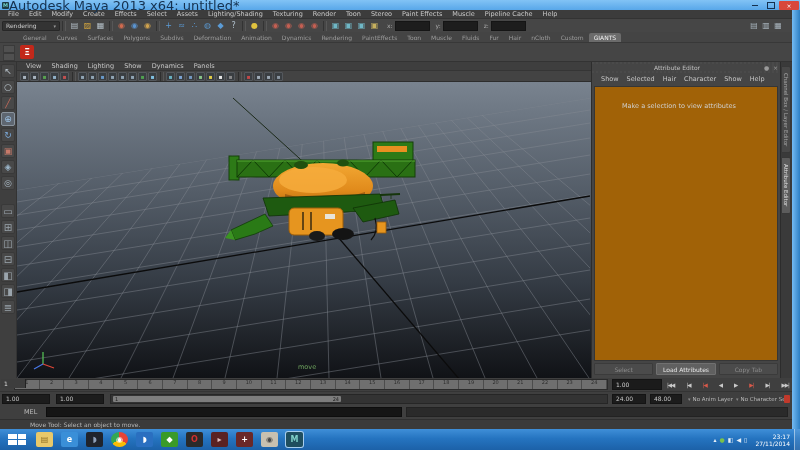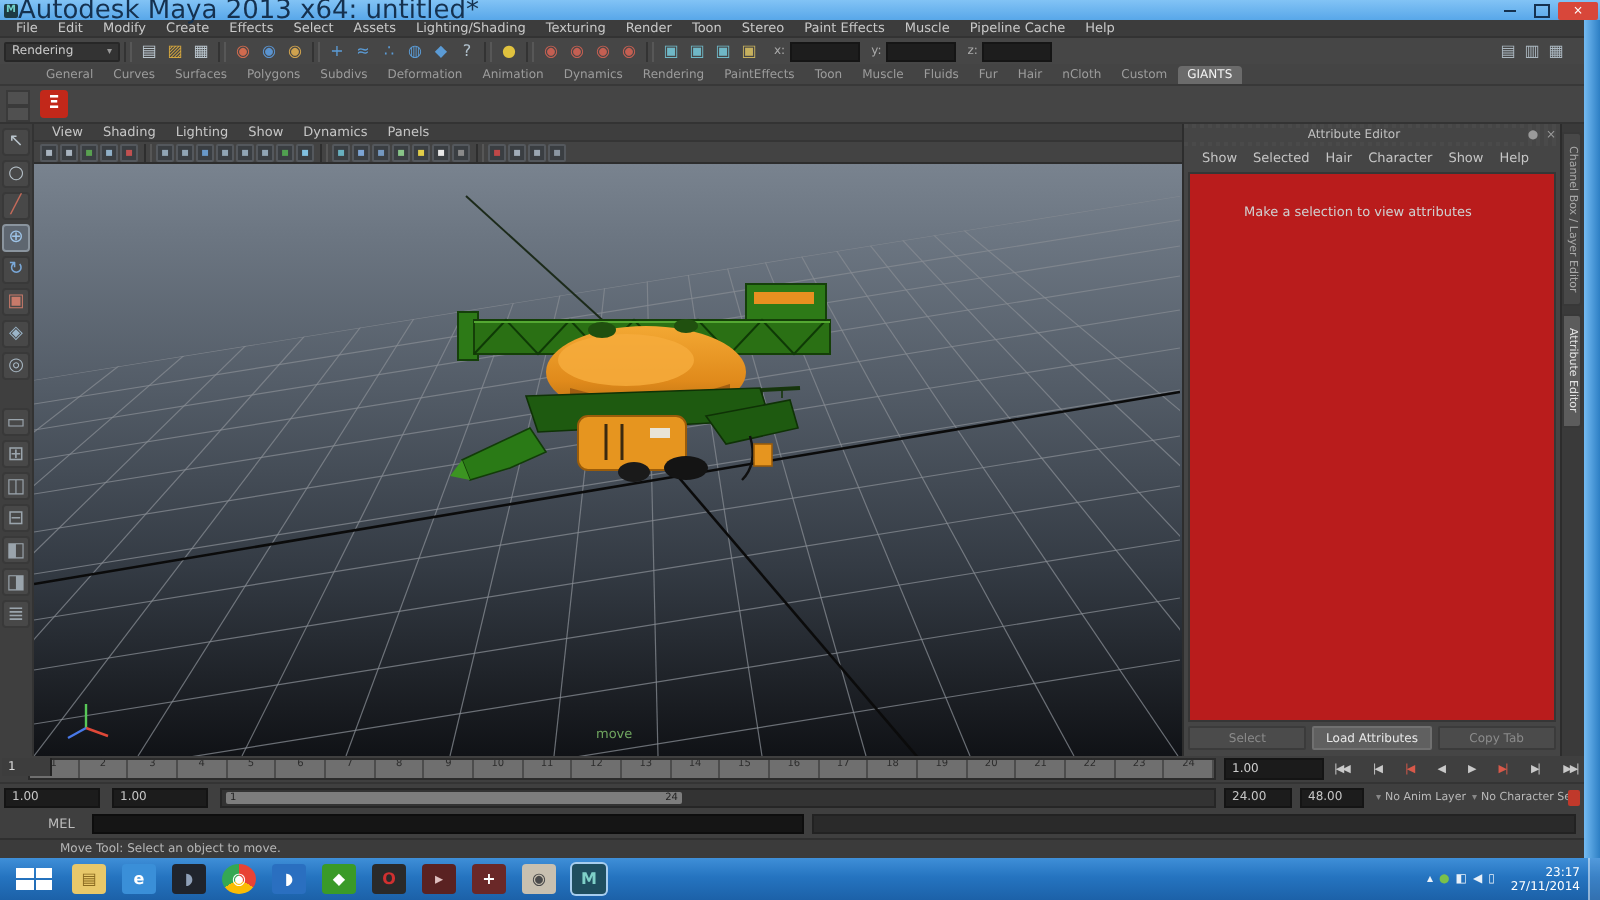--- a/index.html
+++ b/index.html
@@ -66,21 +66,21 @@
           background:linear-gradient(180deg,#79838f 0%,#6c7682 12%,#535c67 38%,#343b44 68%,#191c21 92%,#101216 100%)}
   #persp-label{position:absolute;left:281px;top:281px;font-size:6.5px;color:#6fa55f}
   
   #ae{left:591px;top:62px;width:189px;height:316px;background:#454545;border-left:1px solid #2d2d2d;box-sizing:border-box}
   #ae-titlerow{height:11px;display:flex;align-items:center;
                background:repeating-linear-gradient(90deg,#4a4a4a 0 2px,#454545 2px 4px)}
   #ae-title{flex:1;text-align:center;font-size:6px;color:#c0c0c0;background:#454545;padding:0 4px}
   .ae-titlebtn{width:9px;font-size:6px;color:#9a9a9a;text-align:center}
   #ae-menus{height:12px;display:flex;align-items:center;padding-left:5px}
   .ae-menu-item{font-size:6.5px;color:#c6c6c6;padding:0 4px}
-  #ae-body{position:absolute;left:2px;right:2px;top:24px;bottom:17px;background:#b91c1c;border:1px solid #363636}
+  #ae-body{position:absolute;left:2px;right:2px;top:24px;bottom:17px;background:#a16207;border:1px solid #363636}
   #ae-message{font-size:6.5px;color:#d0d0d0;margin:15px 0 0 27px}
   #ae-buttons{position:absolute;left:2px;right:2px;bottom:3px;height:12px;display:flex;gap:3px}
   .ae-btn{flex:1;display:flex;align-items:center;justify-content:center;font-size:6px;
           background:#4b4b4b;color:#8b8b8b;border:1px solid #3b3b3b;border-radius:1px}
   .ae-btn.enabled{background:#606060;color:#e8e8e8;border-color:#707070}
   
   #sidetabs{left:780px;top:62px;width:12px;height:316px;background:#3a3a3a;border-left:1px solid #2c2c2c;box-sizing:border-box}
   .side-tab{writing-mode:vertical-rl;font-size:5.5px;color:#a8a8a8;background:#484848;
             border:1px solid #383838;border-radius:0 2px 2px 0;margin:4px 0 2px 0;padding:6px 1px;
             width:10px;box-sizing:border-box;display:block;text-align:center}

